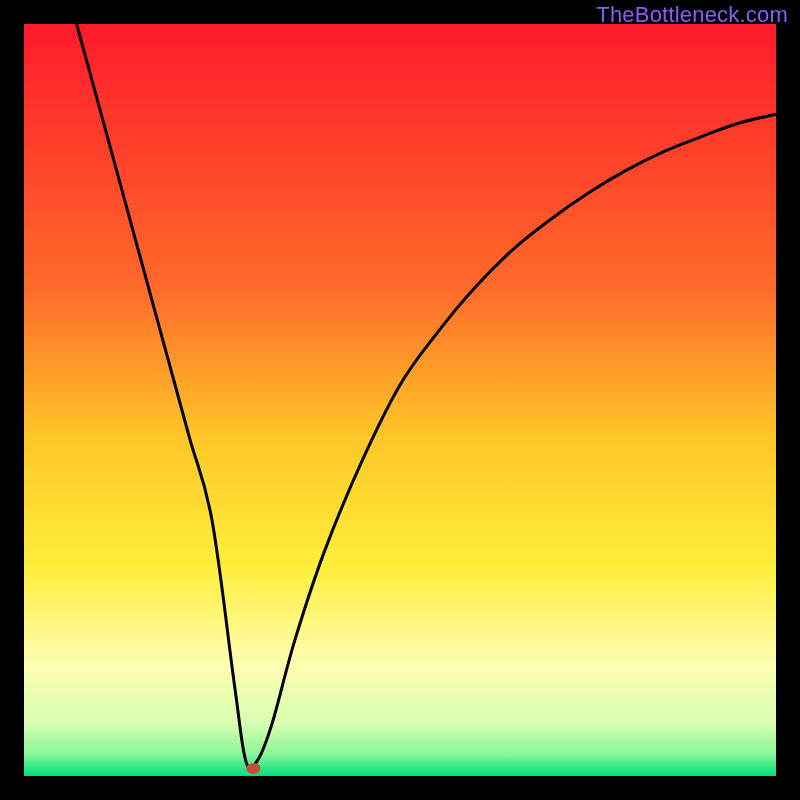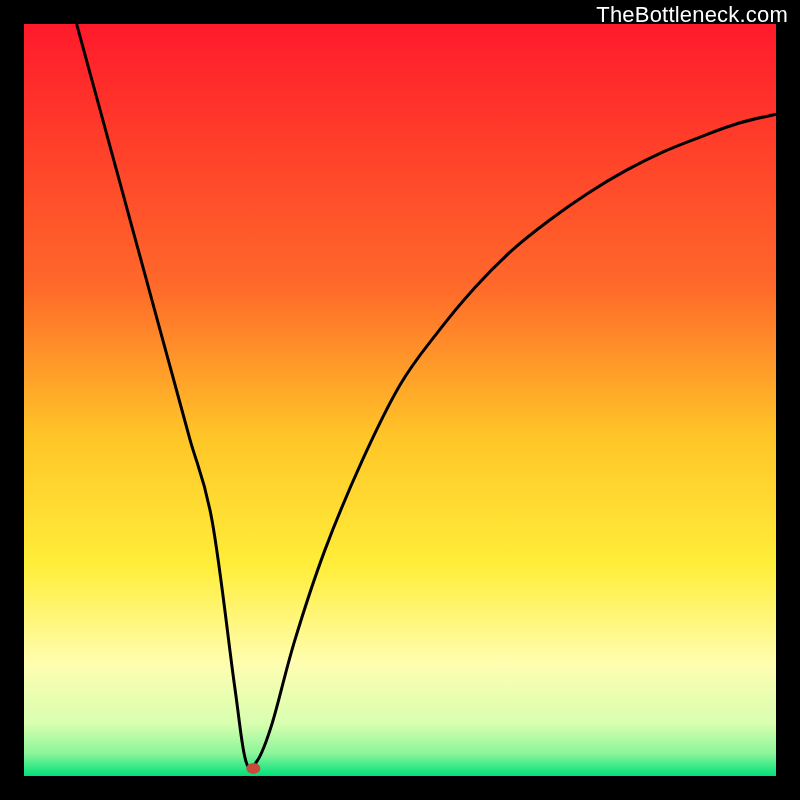--- a/index.html
+++ b/index.html
@@ -24,21 +24,21 @@
     top: 24px;
     left: 24px;
     width: 752px;
     height: 752px;
     overflow: hidden;
   }
   .watermark {
     position: absolute;
     top: 2px;
     right: 12px;
-    color: #ffffff;
+    color: #8b5cf6;
     font-size: 22px;
     font-weight: 500;
     letter-spacing: 0.2px;
     user-select: none;
   }
 </style>
 </head>
 <body>
 
 <div class="frame">

